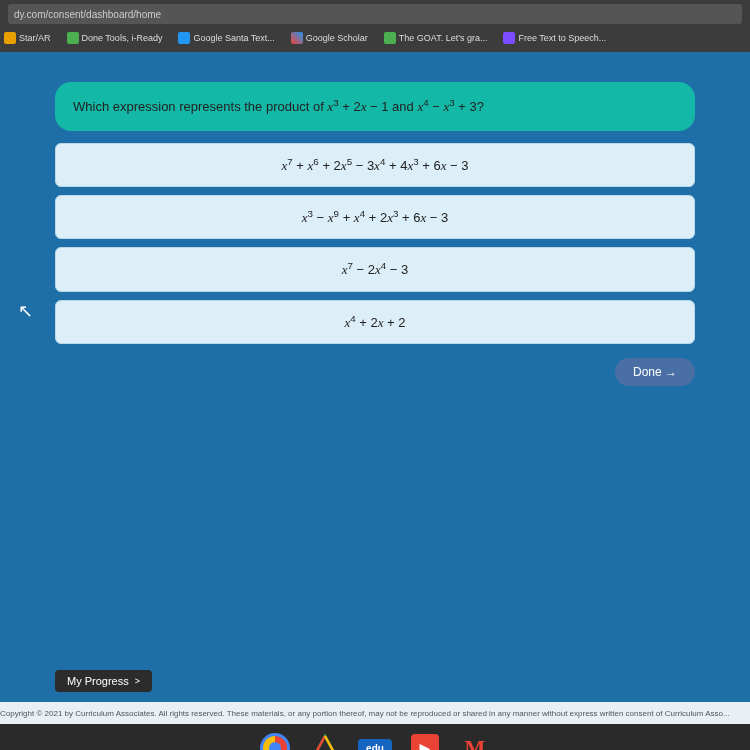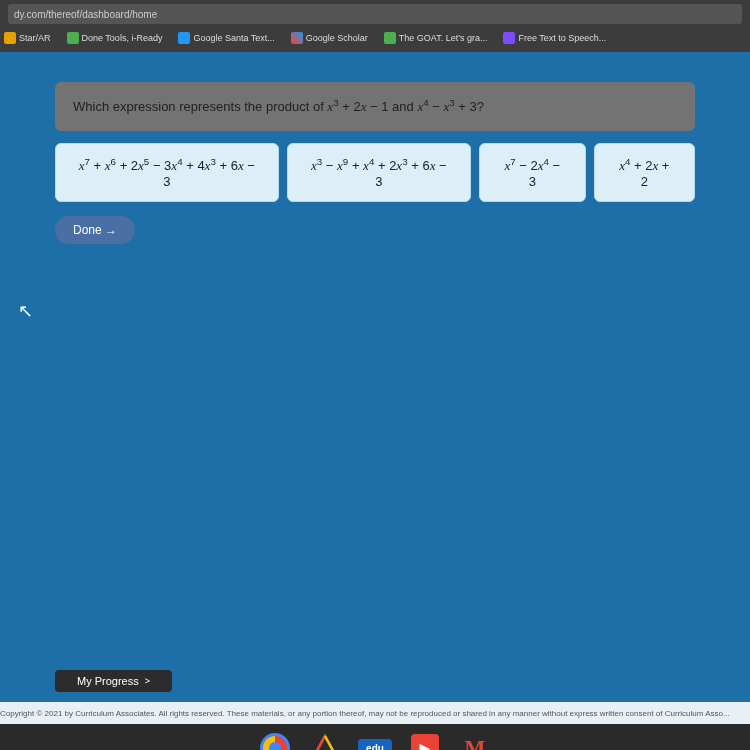--- a/index.html
+++ b/index.html
@@ -76,38 +76,38 @@
       display: flex;
       flex-direction: column;
       align-items: center;
       justify-content: flex-start;
       padding: 30px 40px 10px 40px;
       position: relative;
     }
 
     
     .question-card {
-      background: #737373;
-      border-radius: 6px;
+      background: #14b8a6;
+      border-radius: 16px;
       padding: 14px 18px;
       width: 100%;
       max-width: 640px;
       margin-bottom: 12px;
     }
 
     .question-text {
       font-size: 13px;
       color: #222;
       line-height: 1.5;
     }
 
     
     .answers-container {
       display: flex;
-      flex-direction: row;
+      flex-direction: column;
       gap: 8px;
       width: 100%;
       max-width: 640px;
       margin-bottom: 14px;
     }
 
     .answer-option {
       background: #dceef7;
       border-radius: 6px;
       padding: 12px 20px;
@@ -117,21 +117,21 @@
       color: #222;
       border: 1px solid #b8d9ec;
       transition: background 0.15s;
     }
 
     
     .done-btn-container {
       width: 100%;
       max-width: 640px;
       display: flex;
-      justify-content: flex-start;
+      justify-content: flex-end;
       margin-bottom: 12px;
     }
 
     .done-btn {
       background: #4a6fa5;
       color: #fff;
       border: none;
       border-radius: 18px;
       padding: 7px 18px;
       font-size: 12px;
@@ -148,21 +148,21 @@
       display: flex;
       align-items: center;
       margin-top: auto;
     }
 
     .my-progress-btn {
       background: #2c2c2c;
       color: #fff;
       border: none;
       border-radius: 4px;
-      padding: 5px 22px;
+      padding: 5px 12px;
       font-size: 11px;
       cursor: pointer;
       display: flex;
       align-items: center;
       gap: 6px;
     }
 
     .progress-chevron {
       font-size: 9px;
     }
@@ -263,21 +263,21 @@
       font-size: 18px;
       color: white;
       pointer-events: none;
     }
   </style>
 </head>
 <body>
 
 <div class="browser-chrome">
   <div class="address-bar">
-    <span class="address-text">dy.com/thereof/dashboard/home</span>
+    <span class="address-text">dy.com/consent/dashboard/home</span>
   </div>
   <div class="bookmarks-bar">
 
   <div class="bookmark-item">
         <div class="bookmark-icon bk-star"></div>
         <span>Star/AR</span>
       </div>
       <div class="bookmark-item">
         <div class="bookmark-icon bk-green"></div>
         <span>Done Tools, i-Ready</span>

